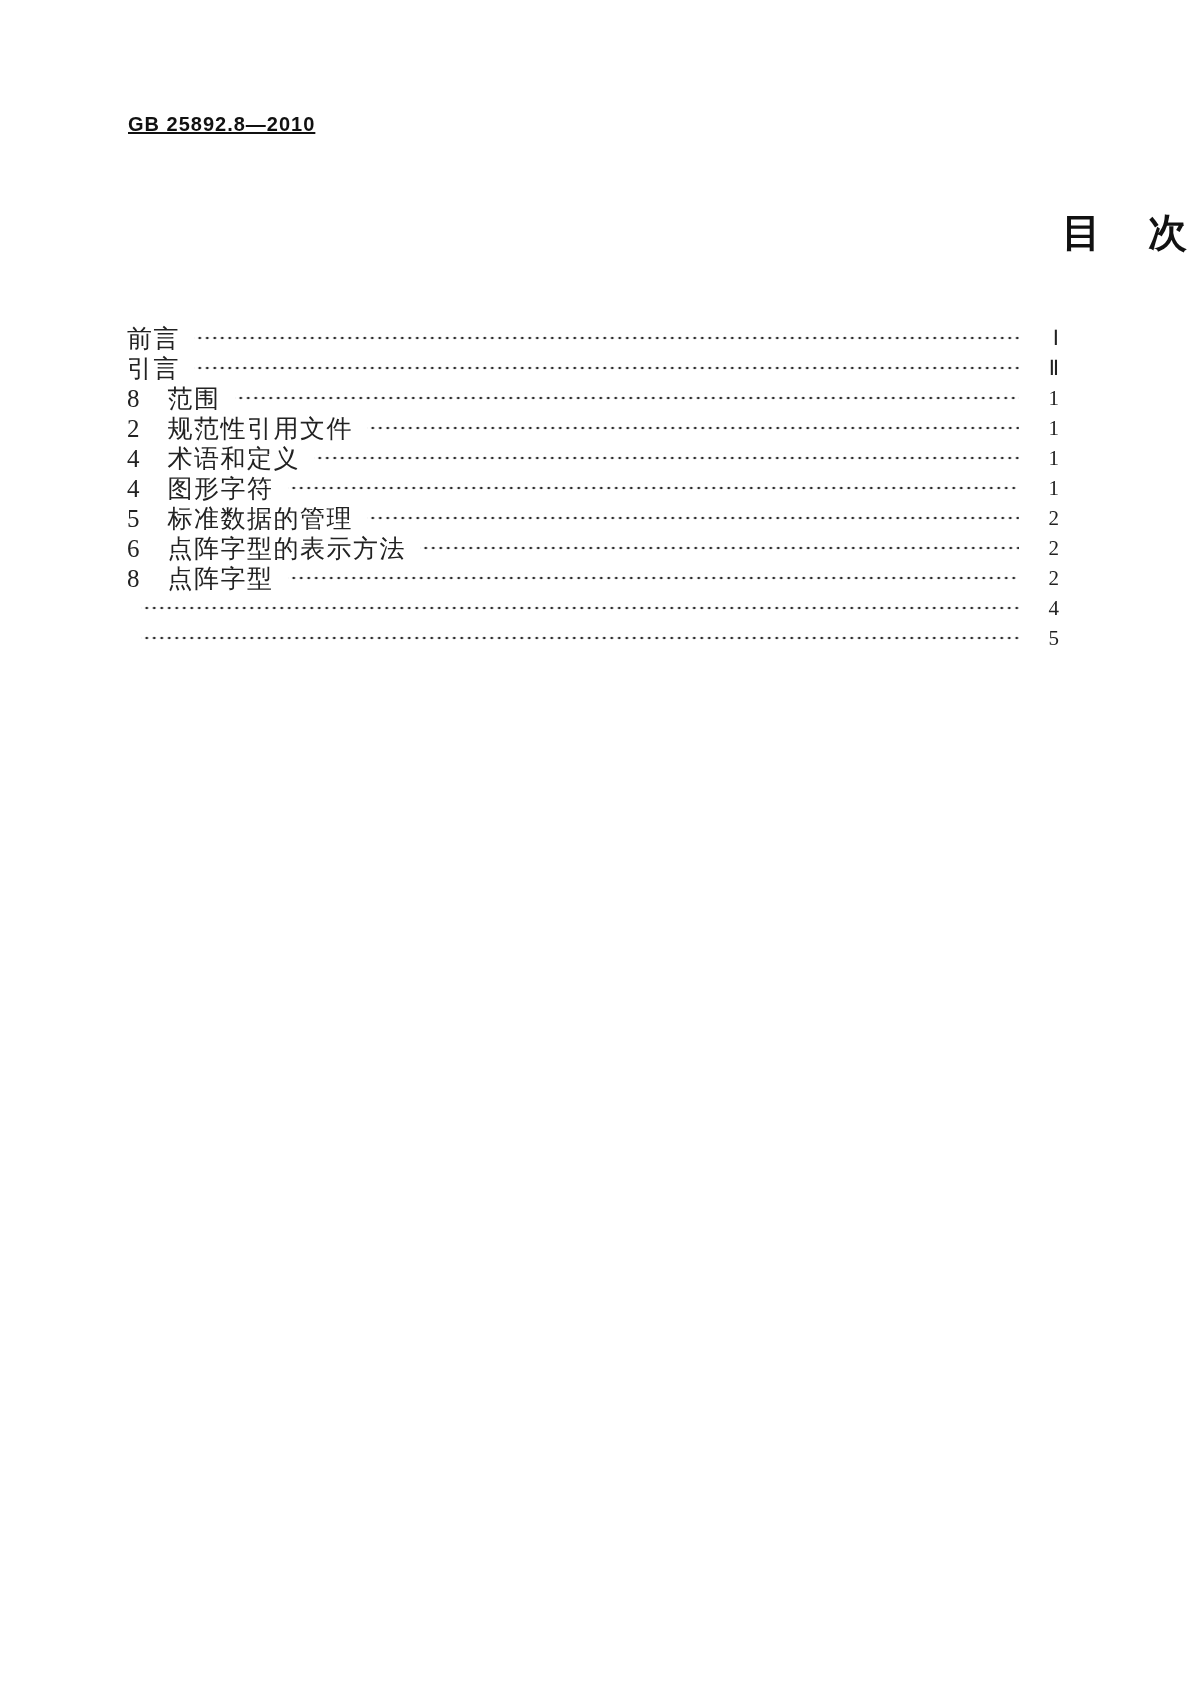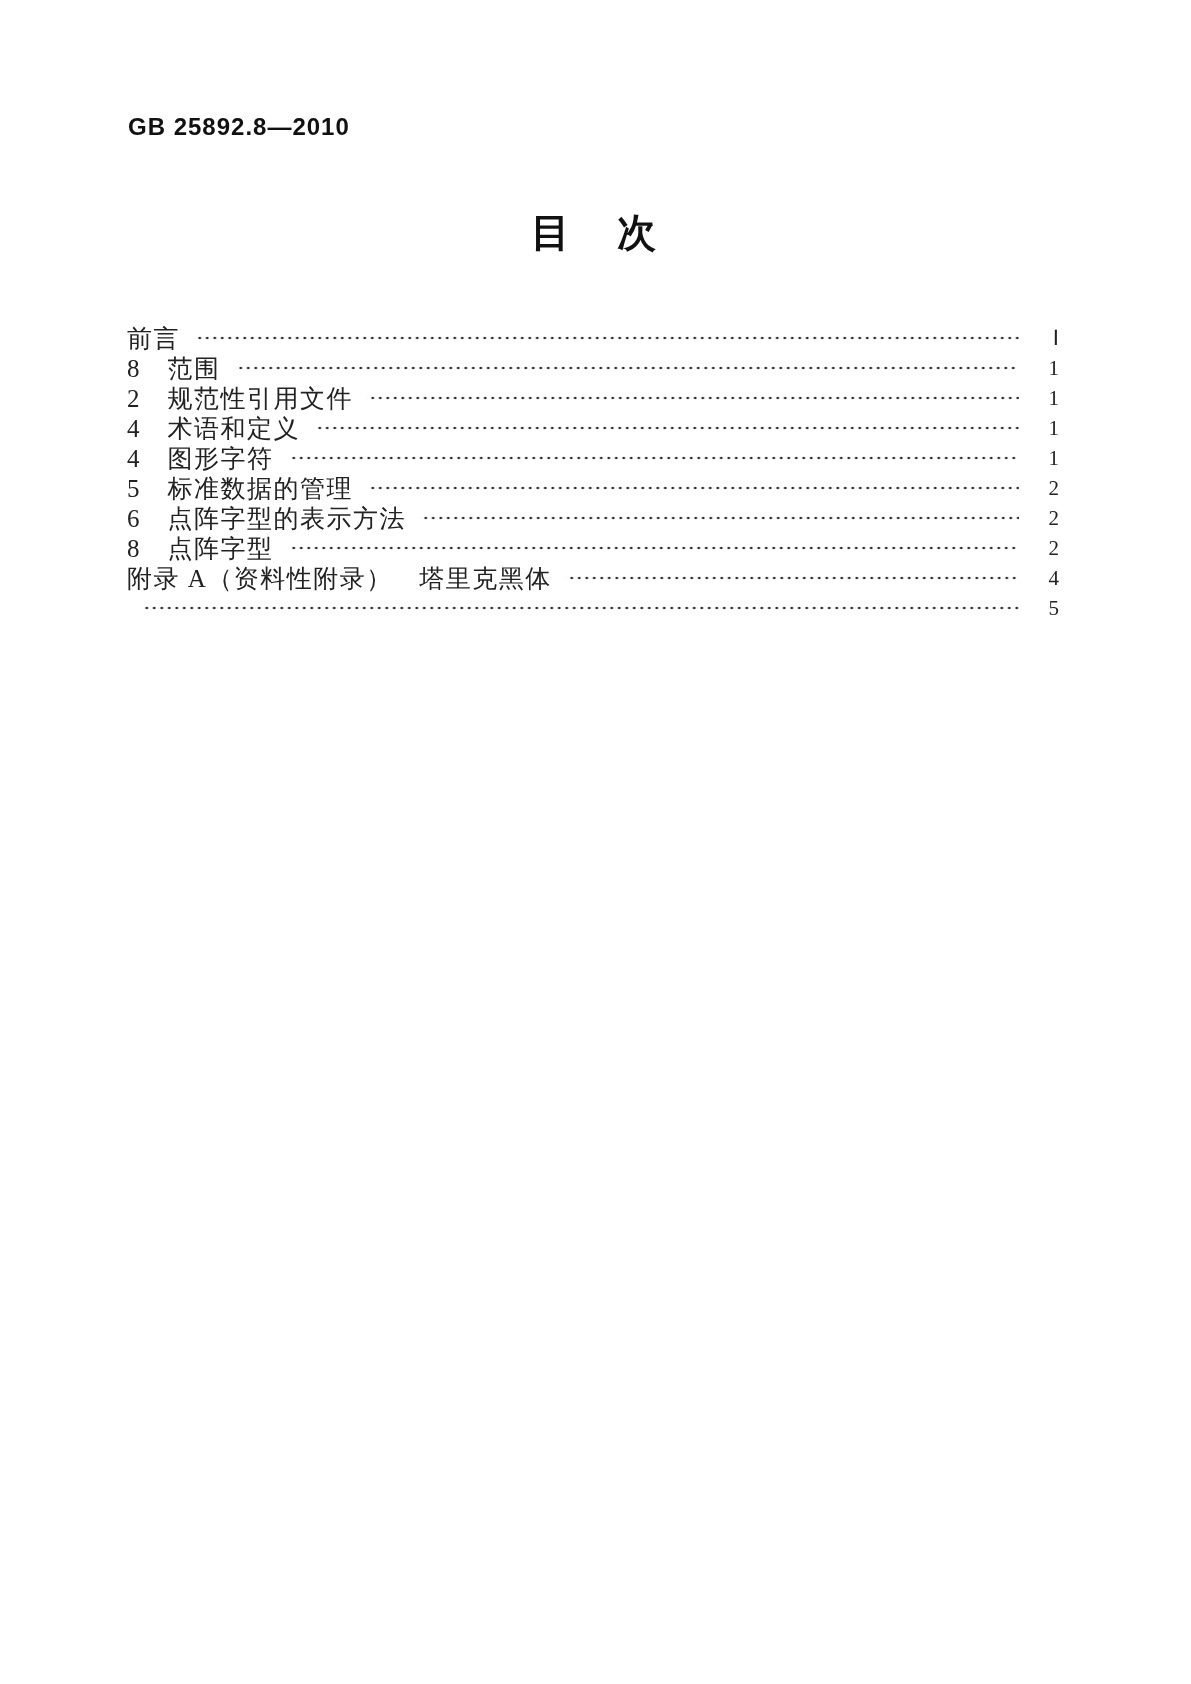--- a/index.html
+++ b/index.html
@@ -13,30 +13,31 @@
     position: relative;
     font-family: "Liberation Serif", serif;
     color: #1a1a1a;
   }
   .doc-header {
     position: absolute;
     left: 128px;
     top: 113px;
     font-family: "Liberation Sans", sans-serif;
     font-weight: bold;
-    font-size: 24px;
+    font-size: 20px;
     letter-spacing: 1px;
     color: #111;
+    text-decoration: underline;
   }
   .doc-title {
     position: absolute;
     left: 0;
     top: 206px;
     width: 100%;
-    text-align: center;
+    text-align: right;
     font-size: 39px;
     font-weight: bold;
     letter-spacing: 4px;
     color: #111;
     font-family: "Liberation Sans", sans-serif;
   }
   .toc {
     position: absolute;
     left: 127px;
     top: 323px;
@@ -78,20 +79,25 @@
 
 <div class="doc-title">目　次</div>
 
 <div class="toc">
   <div class="toc-row">
     <span class="toc-label">前言</span>
     <span class="leader"></span>
     <span class="toc-page">Ⅰ</span>
   </div>
   <div class="toc-row">
+    <span class="toc-label">引言</span>
+    <span class="leader"></span>
+    <span class="toc-page">Ⅱ</span>
+  </div>
+  <div class="toc-row">
     <span class="toc-label">8　范围</span>
     <span class="leader"></span>
     <span class="toc-page">1</span>
   </div>
   <div class="toc-row">
     <span class="toc-label">2　规范性引用文件</span>
     <span class="leader"></span>
     <span class="toc-page">1</span>
   </div>
   <div class="toc-row">
@@ -113,21 +119,20 @@
     <span class="toc-label">6　点阵字型的表示方法</span>
     <span class="leader"></span>
     <span class="toc-page">2</span>
   </div>
   <div class="toc-row">
     <span class="toc-label">8　点阵字型</span>
     <span class="leader"></span>
     <span class="toc-page">2</span>
   </div>
   <div class="toc-row">
-    <span class="toc-label">附录 A（资料性附录）　塔里克黑体</span>
     <span class="leader"></span>
     <span class="toc-page">4</span>
   </div>
   <div class="toc-row">
     <span class="leader"></span>
     <span class="toc-page">5</span>
   </div>
 </div>
 
 </body></html>

